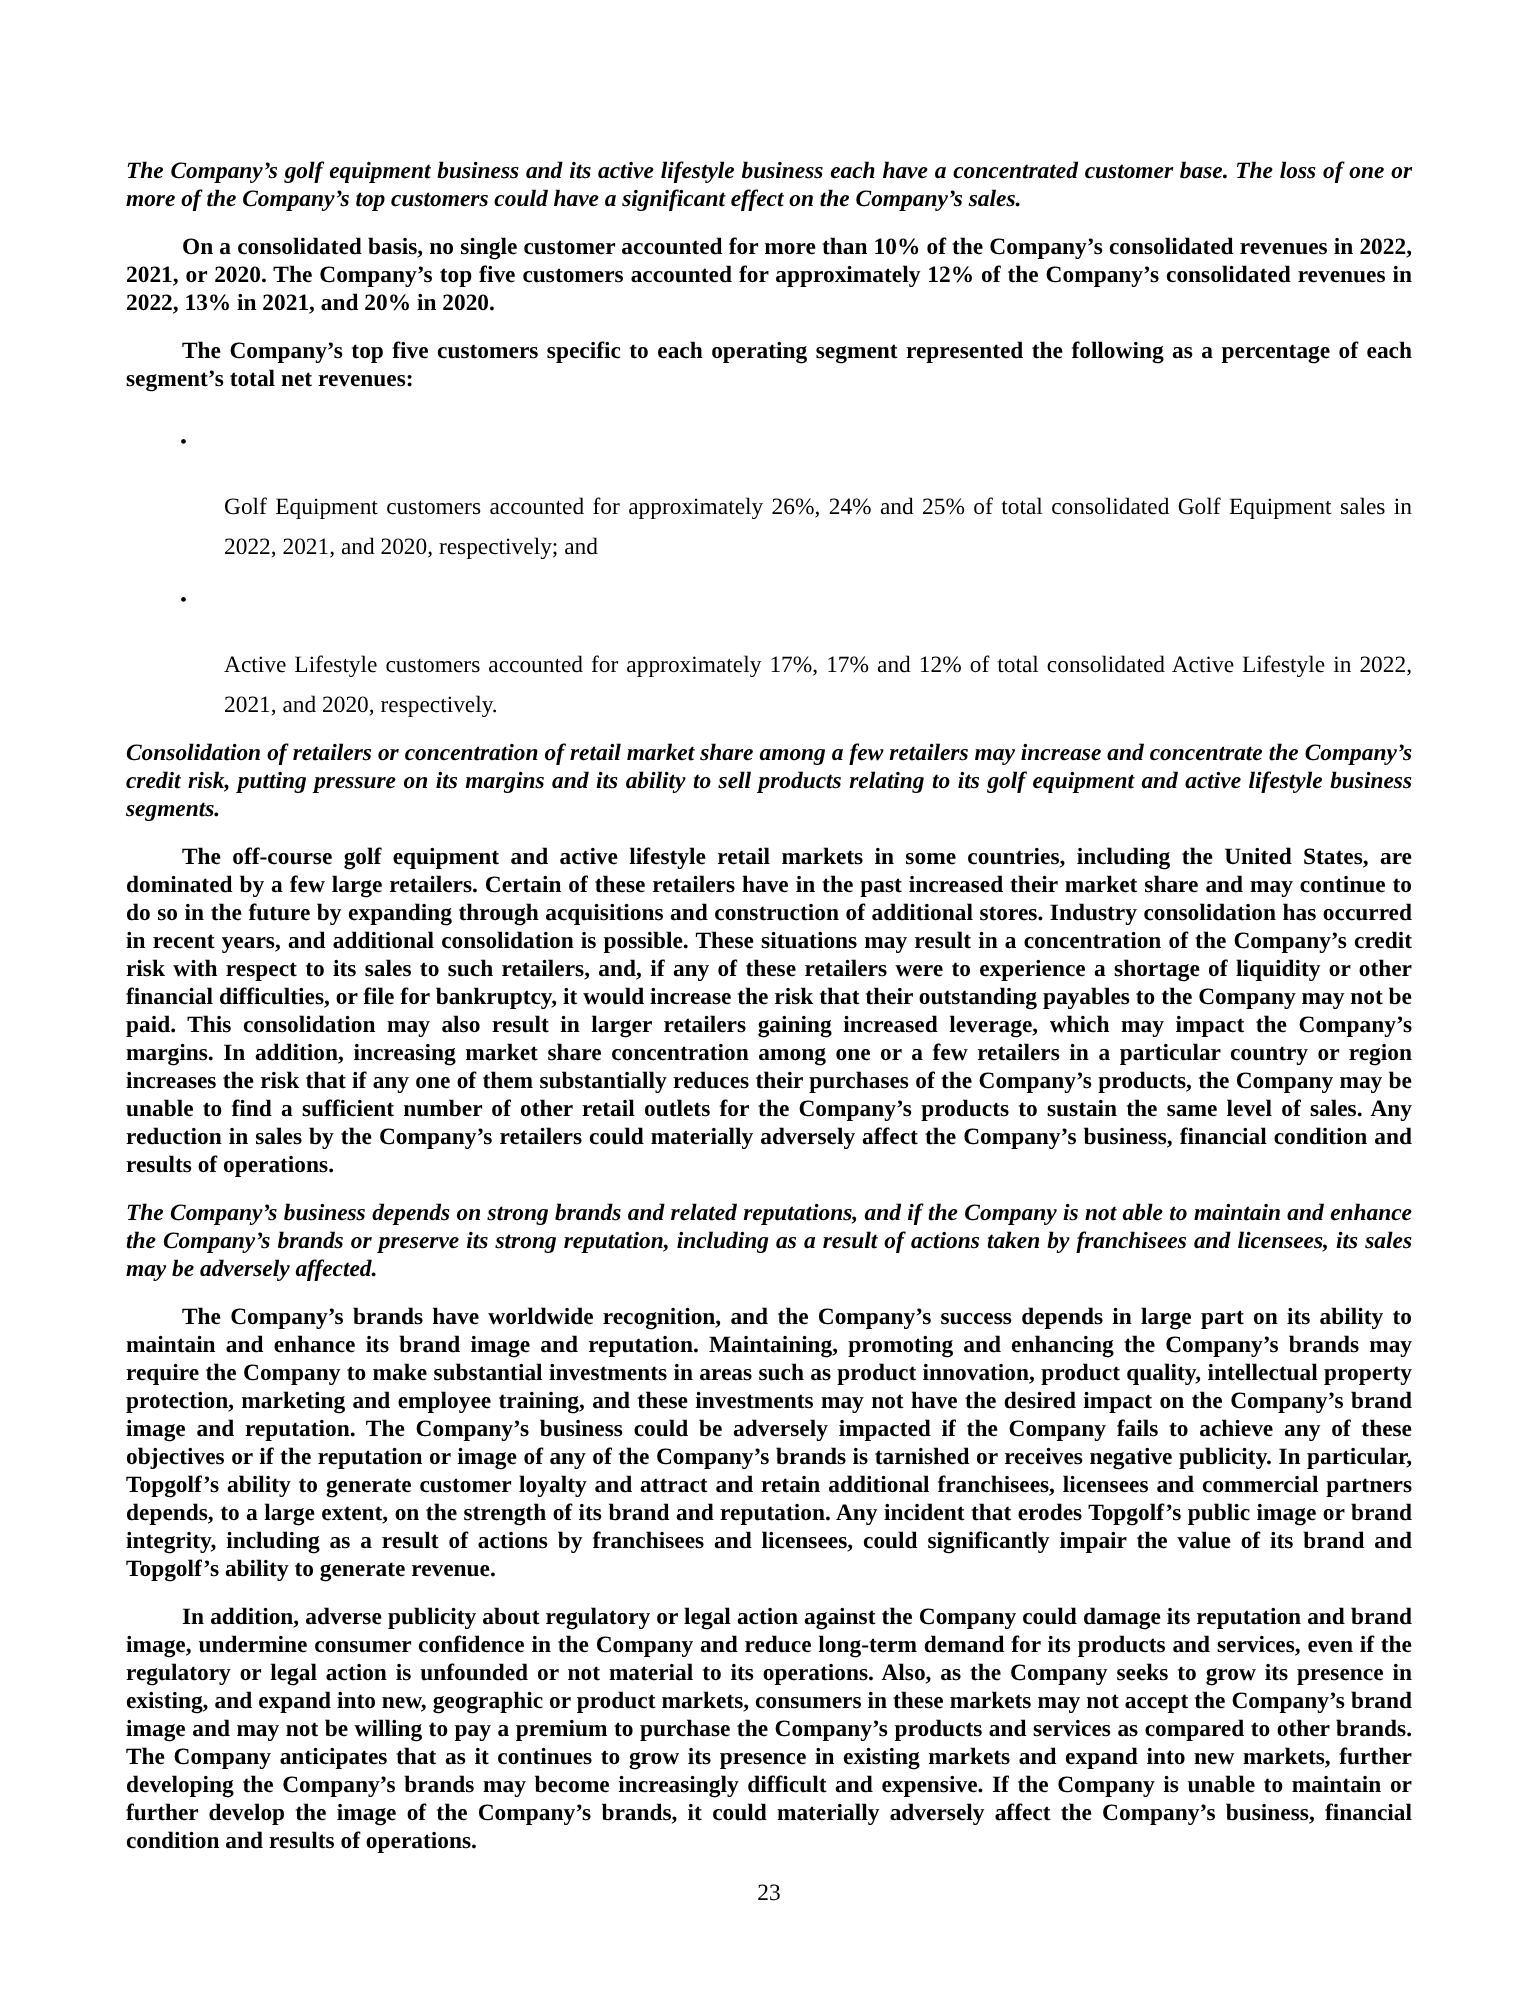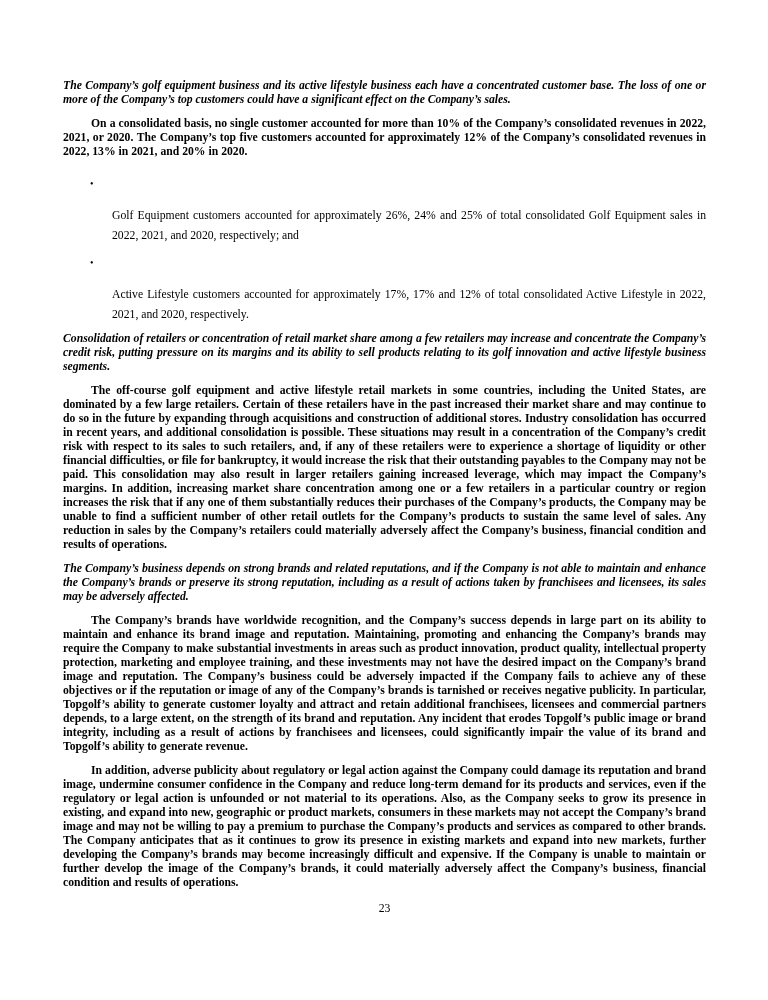--- a/index.html
+++ b/index.html
@@ -64,33 +64,34 @@
 </style>
 </head>
 <body>
 
 <div class="page">
 
   <h2 class="rf-heading">The Company’s golf equipment business and its active lifestyle business each have a concentrated customer base. The loss of one or more of the Company’s top customers could have a significant effect on the Company’s sales.</h2>
 
   <p class="body">On a consolidated basis, no single customer accounted for more than 10% of the Company’s consolidated revenues in 2022, 2021, or 2020. The Company’s top five customers accounted for approximately 12% of the Company’s consolidated revenues in 2022, 13% in 2021, and 20% in 2020.</p>
 
+  <p class="body">The Company’s top five customers specific to each operating segment represented the following as a percentage of each segment’s total net revenues:</p>
 
   <ul class="bullets">
     <li class="bullet">
       <span class="bullet-marker">•</span>
       <span class="bullet-text">Golf Equipment customers accounted for approximately 26%, 24% and 25% of total consolidated Golf Equipment sales in 2022, 2021, and 2020, respectively; and</span>
     </li>
     <li class="bullet">
       <span class="bullet-marker">•</span>
       <span class="bullet-text">Active Lifestyle customers accounted for approximately 17%, 17% and 12% of total consolidated Active Lifestyle in 2022, 2021, and 2020, respectively.</span>
     </li>
   </ul>
 
-  <h2 class="rf-heading">Consolidation of retailers or concentration of retail market share among a few retailers may increase and concentrate the Company’s credit risk, putting pressure on its margins and its ability to sell products relating to its golf innovation and active lifestyle business segments.</h2>
+  <h2 class="rf-heading">Consolidation of retailers or concentration of retail market share among a few retailers may increase and concentrate the Company’s credit risk, putting pressure on its margins and its ability to sell products relating to its golf equipment and active lifestyle business segments.</h2>
 
   <p class="body">The off-course golf equipment and active lifestyle retail markets in some countries, including the United States, are dominated by a few large retailers. Certain of these retailers have in the past increased their market share and may continue to do so in the future by expanding through acquisitions and construction of additional stores. Industry consolidation has occurred in recent years, and additional consolidation is possible. These situations may result in a concentration of the Company’s credit risk with respect to its sales to such retailers, and, if any of these retailers were to experience a shortage of liquidity or other financial difficulties, or file for bankruptcy, it would increase the risk that their outstanding payables to the Company may not be paid. This consolidation may also result in larger retailers gaining increased leverage, which may impact the Company’s margins. In addition, increasing market share concentration among one or a few retailers in a particular country or region increases the risk that if any one of them substantially reduces their purchases of the Company’s products, the Company may be unable to find a sufficient number of other retail outlets for the Company’s products to sustain the same level of sales. Any reduction in sales by the Company’s retailers could materially adversely affect the Company’s business, financial condition and results of operations.</p>
 
   <h2 class="rf-heading">The Company’s business depends on strong brands and related reputations, and if the Company is not able to maintain and enhance the Company’s brands or preserve its strong reputation, including as a result of actions taken by franchisees and licensees, its sales may be adversely affected.</h2>
 
   <p class="body">The Company’s brands have worldwide recognition, and the Company’s success depends in large part on its ability to maintain and enhance its brand image and reputation. Maintaining, promoting and enhancing the Company’s brands may require the Company to make substantial investments in areas such as product innovation, product quality, intellectual property protection, marketing and employee training, and these investments may not have the desired impact on the Company’s brand image and reputation. The Company’s business could be adversely impacted if the Company fails to achieve any of these objectives or if the reputation or image of any of the Company’s brands is tarnished or receives negative publicity. In particular, Topgolf’s ability to generate customer loyalty and attract and retain additional franchisees, licensees and commercial partners depends, to a large extent, on the strength of its brand and reputation. Any incident that erodes Topgolf’s public image or brand integrity, including as a result of actions by franchisees and licensees, could significantly impair the value of its brand and Topgolf’s ability to generate revenue.</p>
 
   <p class="body">In addition, adverse publicity about regulatory or legal action against the Company could damage its reputation and brand image, undermine consumer confidence in the Company and reduce long-term demand for its products and services, even if the regulatory or legal action is unfounded or not material to its operations. Also, as the Company seeks to grow its presence in existing, and expand into new, geographic or product markets, consumers in these markets may not accept the Company’s brand image and may not be willing to pay a premium to purchase the Company’s products and services as compared to other brands. The Company anticipates that as it continues to grow its presence in existing markets and expand into new markets, further developing the Company’s brands may become increasingly difficult and expensive. If the Company is unable to maintain or further develop the image of the Company’s brands, it could materially adversely affect the Company’s business, financial condition and results of operations.</p>
 
   <div class="page-footer">23</div>

